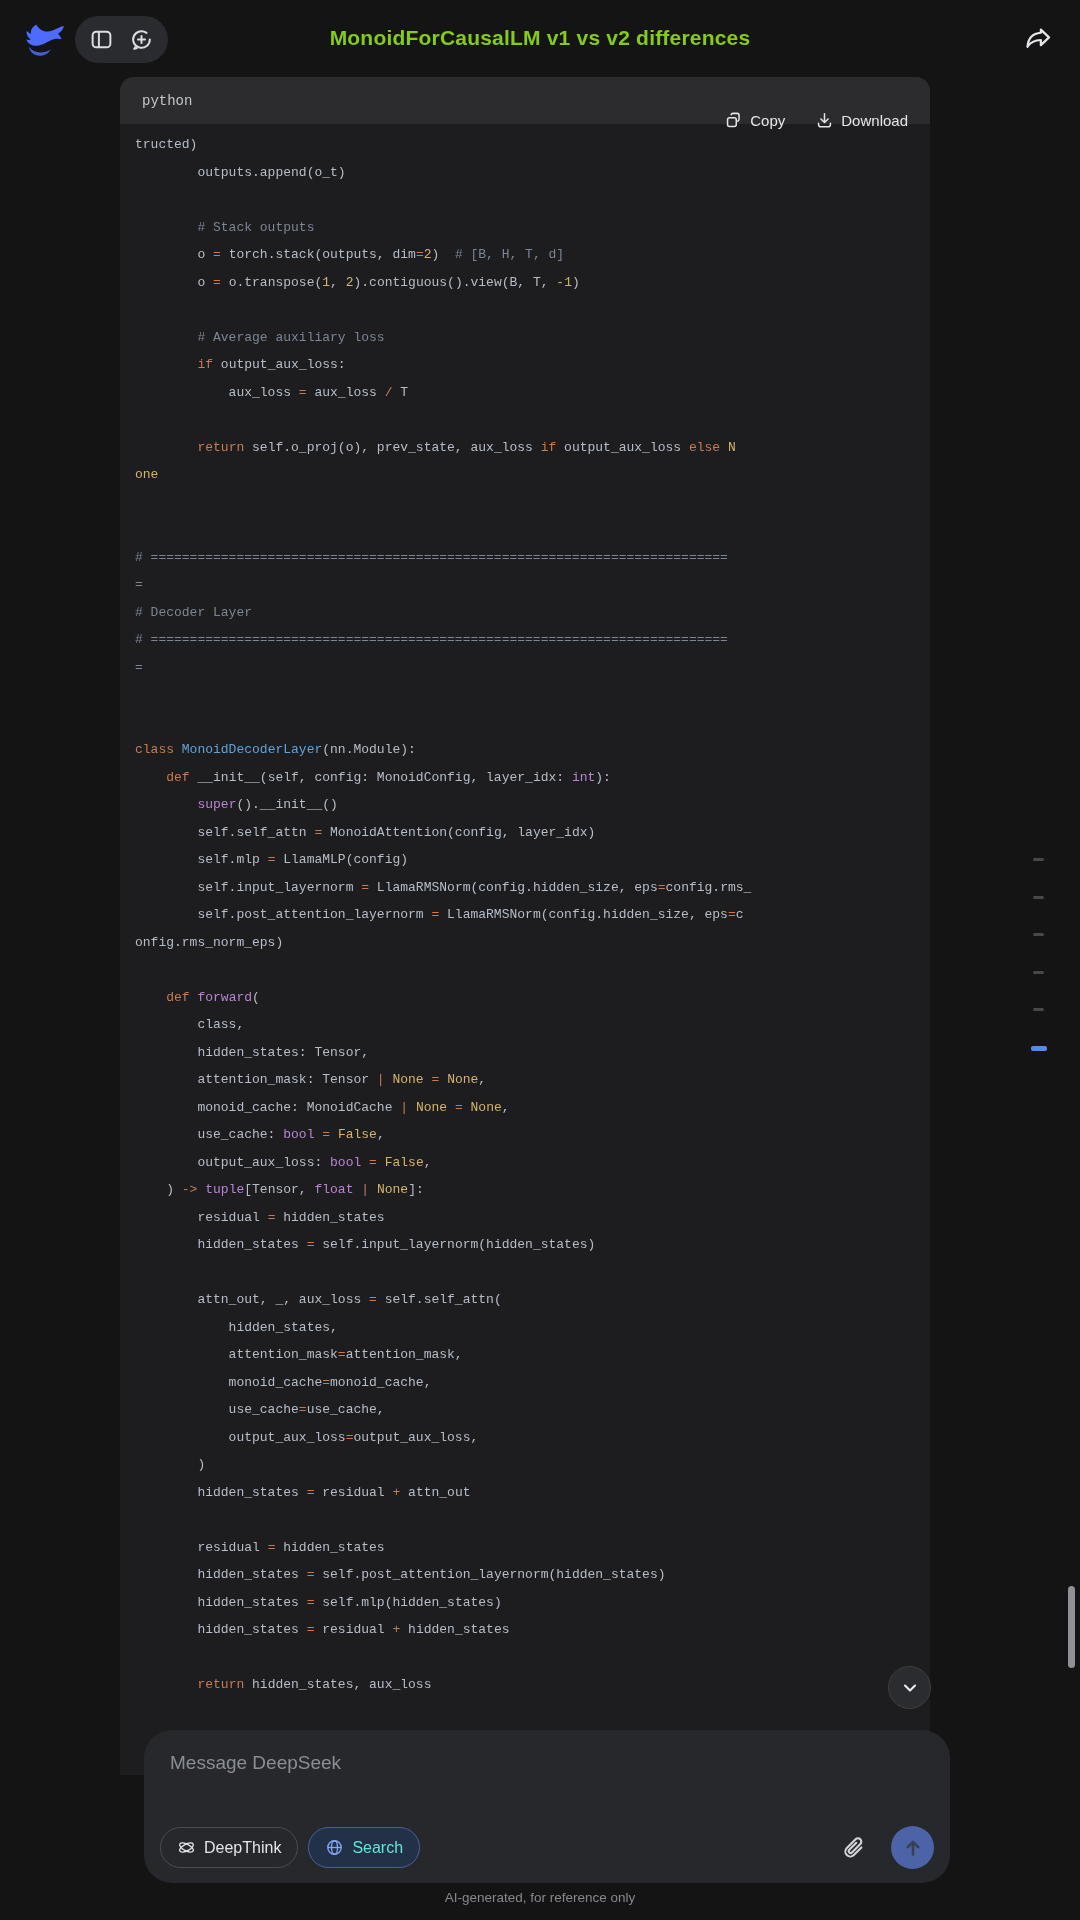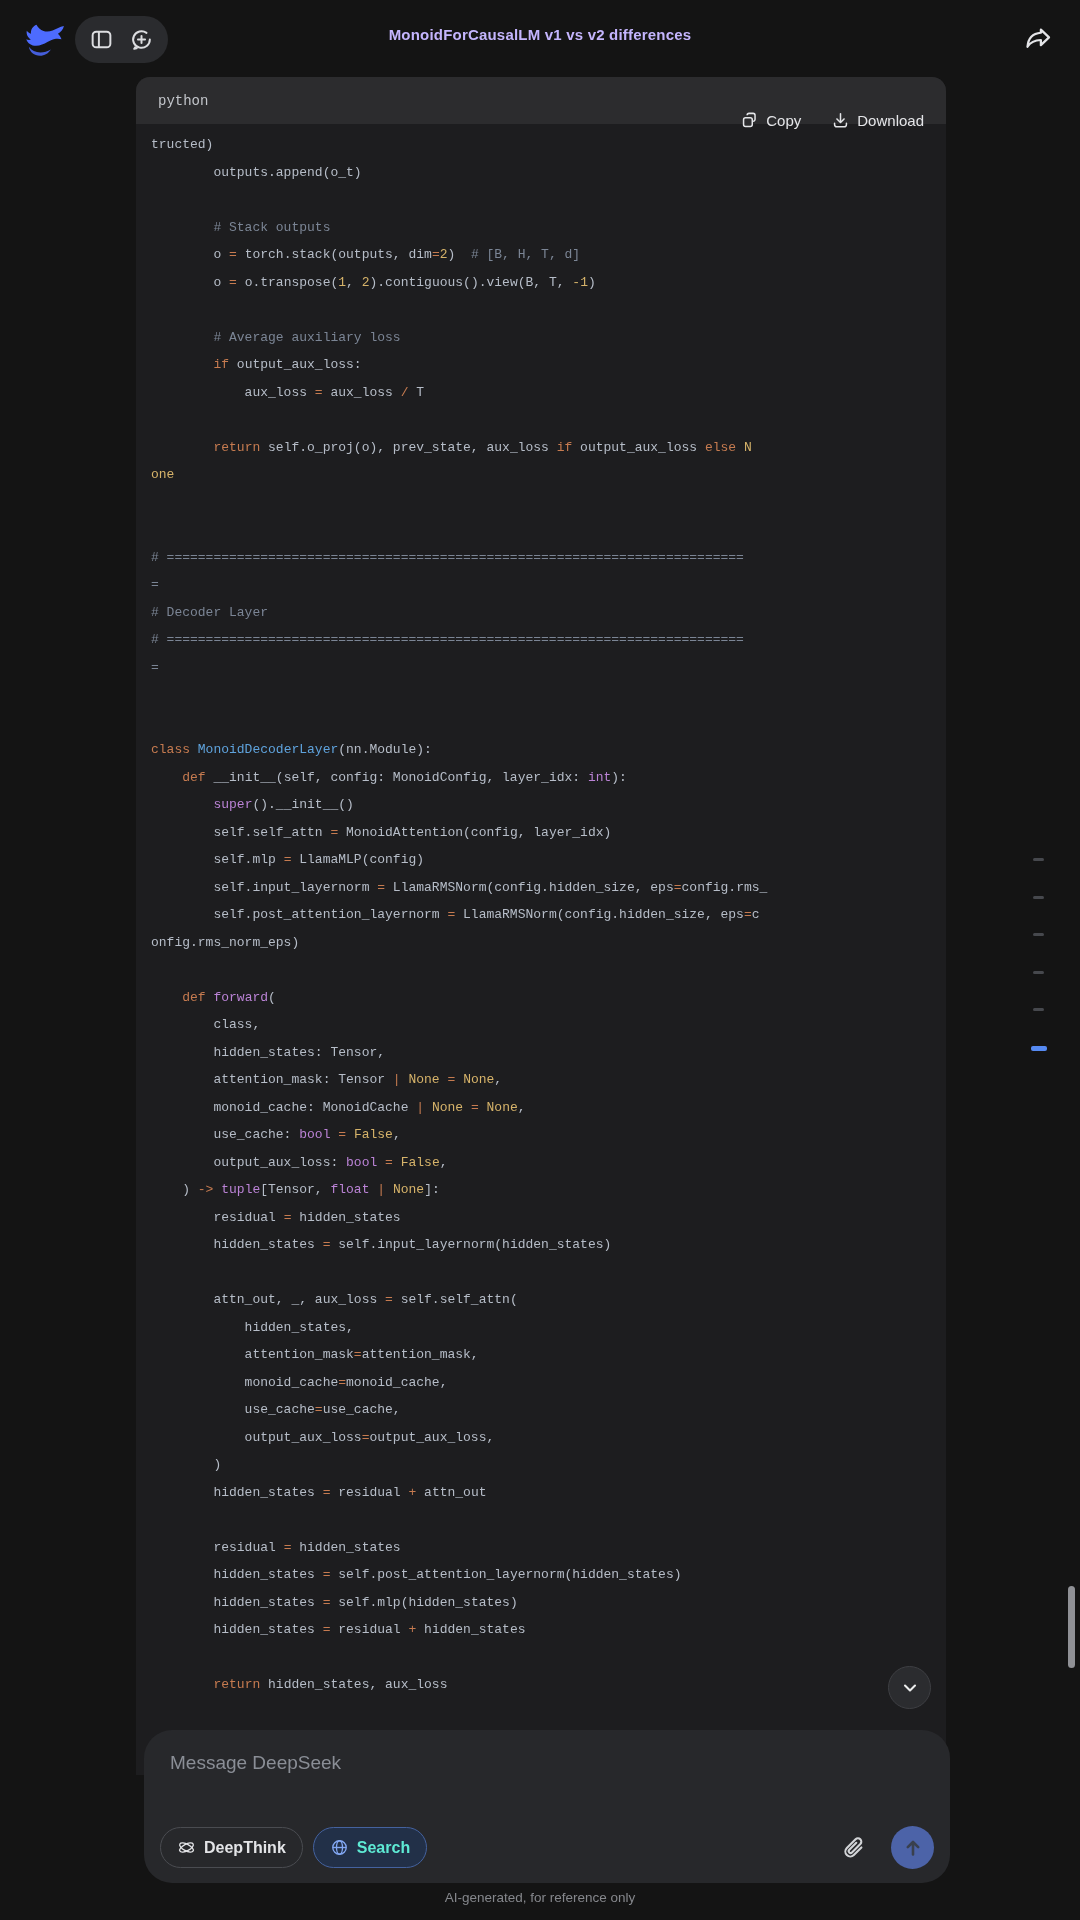--- a/index.html
+++ b/index.html
@@ -13,26 +13,26 @@
   .topbar { position:absolute; left:0; top:0; width:1080px; height:80px; background:#141414; }
   .logo { position:absolute; left:20px; top:18px; width:46px; height:44px; }
   .nav-pill {
     position:absolute; left:75px; top:16px; width:93px; height:47px;
     background:#2a2b2e; border-radius:24px; display:flex; align-items:center;
     justify-content:space-evenly;
   }
   .nav-pill svg { display:block; }
   .page-title {
     position:absolute; left:0; top:26px; width:1080px; text-align:center;
-    color:#c4b5fd; font-size:15px; font-weight:700; letter-spacing:.2px;
+    color:#84cc16; font-size:21px; font-weight:700; letter-spacing:.2px;
   }
   .share-btn { position:absolute; right:26px; top:24px; width:30px; height:30px; cursor:pointer; }
   
   .code-card {
-    position:absolute; left:136px; top:77px; width:810px; height:1698px;
+    position:absolute; left:120px; top:77px; width:810px; height:1698px;
     border-radius:14px 14px 0 0; overflow:hidden; background:#1d1d1f;
   }
   .code-head {
     height:47px; background:#2c2c2e; display:flex; align-items:center;
     padding:0 22px;
   }
   .code-lang { color:#c3c6cb; font-family:"Liberation Mono", monospace; font-size:14px; }
   .code-actions { margin-left:auto; display:flex; align-items:center; gap:30px; }
   .code-btn { display:flex; align-items:center; gap:7px; color:#e4e5e8; font-size:15px; font-weight:500; cursor:pointer;margin-top:39px; }
   .code-body { padding:7px 16px 40px 15px; }
@@ -59,21 +59,21 @@
   .composer {
     position:absolute; left:144px; top:1730px; width:806px; height:153px;
     background:#27282b; border-radius:28px;
   }
   .composer-placeholder {
     position:absolute; left:26px; top:22px; font-size:19px; color:#8a8e96;
   }
   .composer-row { position:absolute; left:16px; right:16px; bottom:15px; height:41px; display:flex; align-items:center; }
   .chip {
     height:41px; display:flex; align-items:center; gap:8px; padding:0 16px;
-    border-radius:21px; border:1px solid #4a4c51; color:#e3e4e7; font-size:16px; font-weight:700;
+    border-radius:21px; border:1px solid #4a4c51; color:#e3e4e7; font-size:16px; font-weight:400;
     cursor:pointer; background:transparent;
   }
   .chip + .chip { margin-left:10px; }
   .chip.search { border-color:#44629f; background:#223048; color:#5eead4; }
   .composer-right { margin-left:auto; display:flex; align-items:center; gap:22px; }
   .attach-btn { width:28px; height:28px; cursor:pointer; }
   .send-btn {
     width:43px; height:43px; border-radius:50%; background:#4c63a8;
     display:flex; align-items:center; justify-content:center; cursor:pointer;
   }

